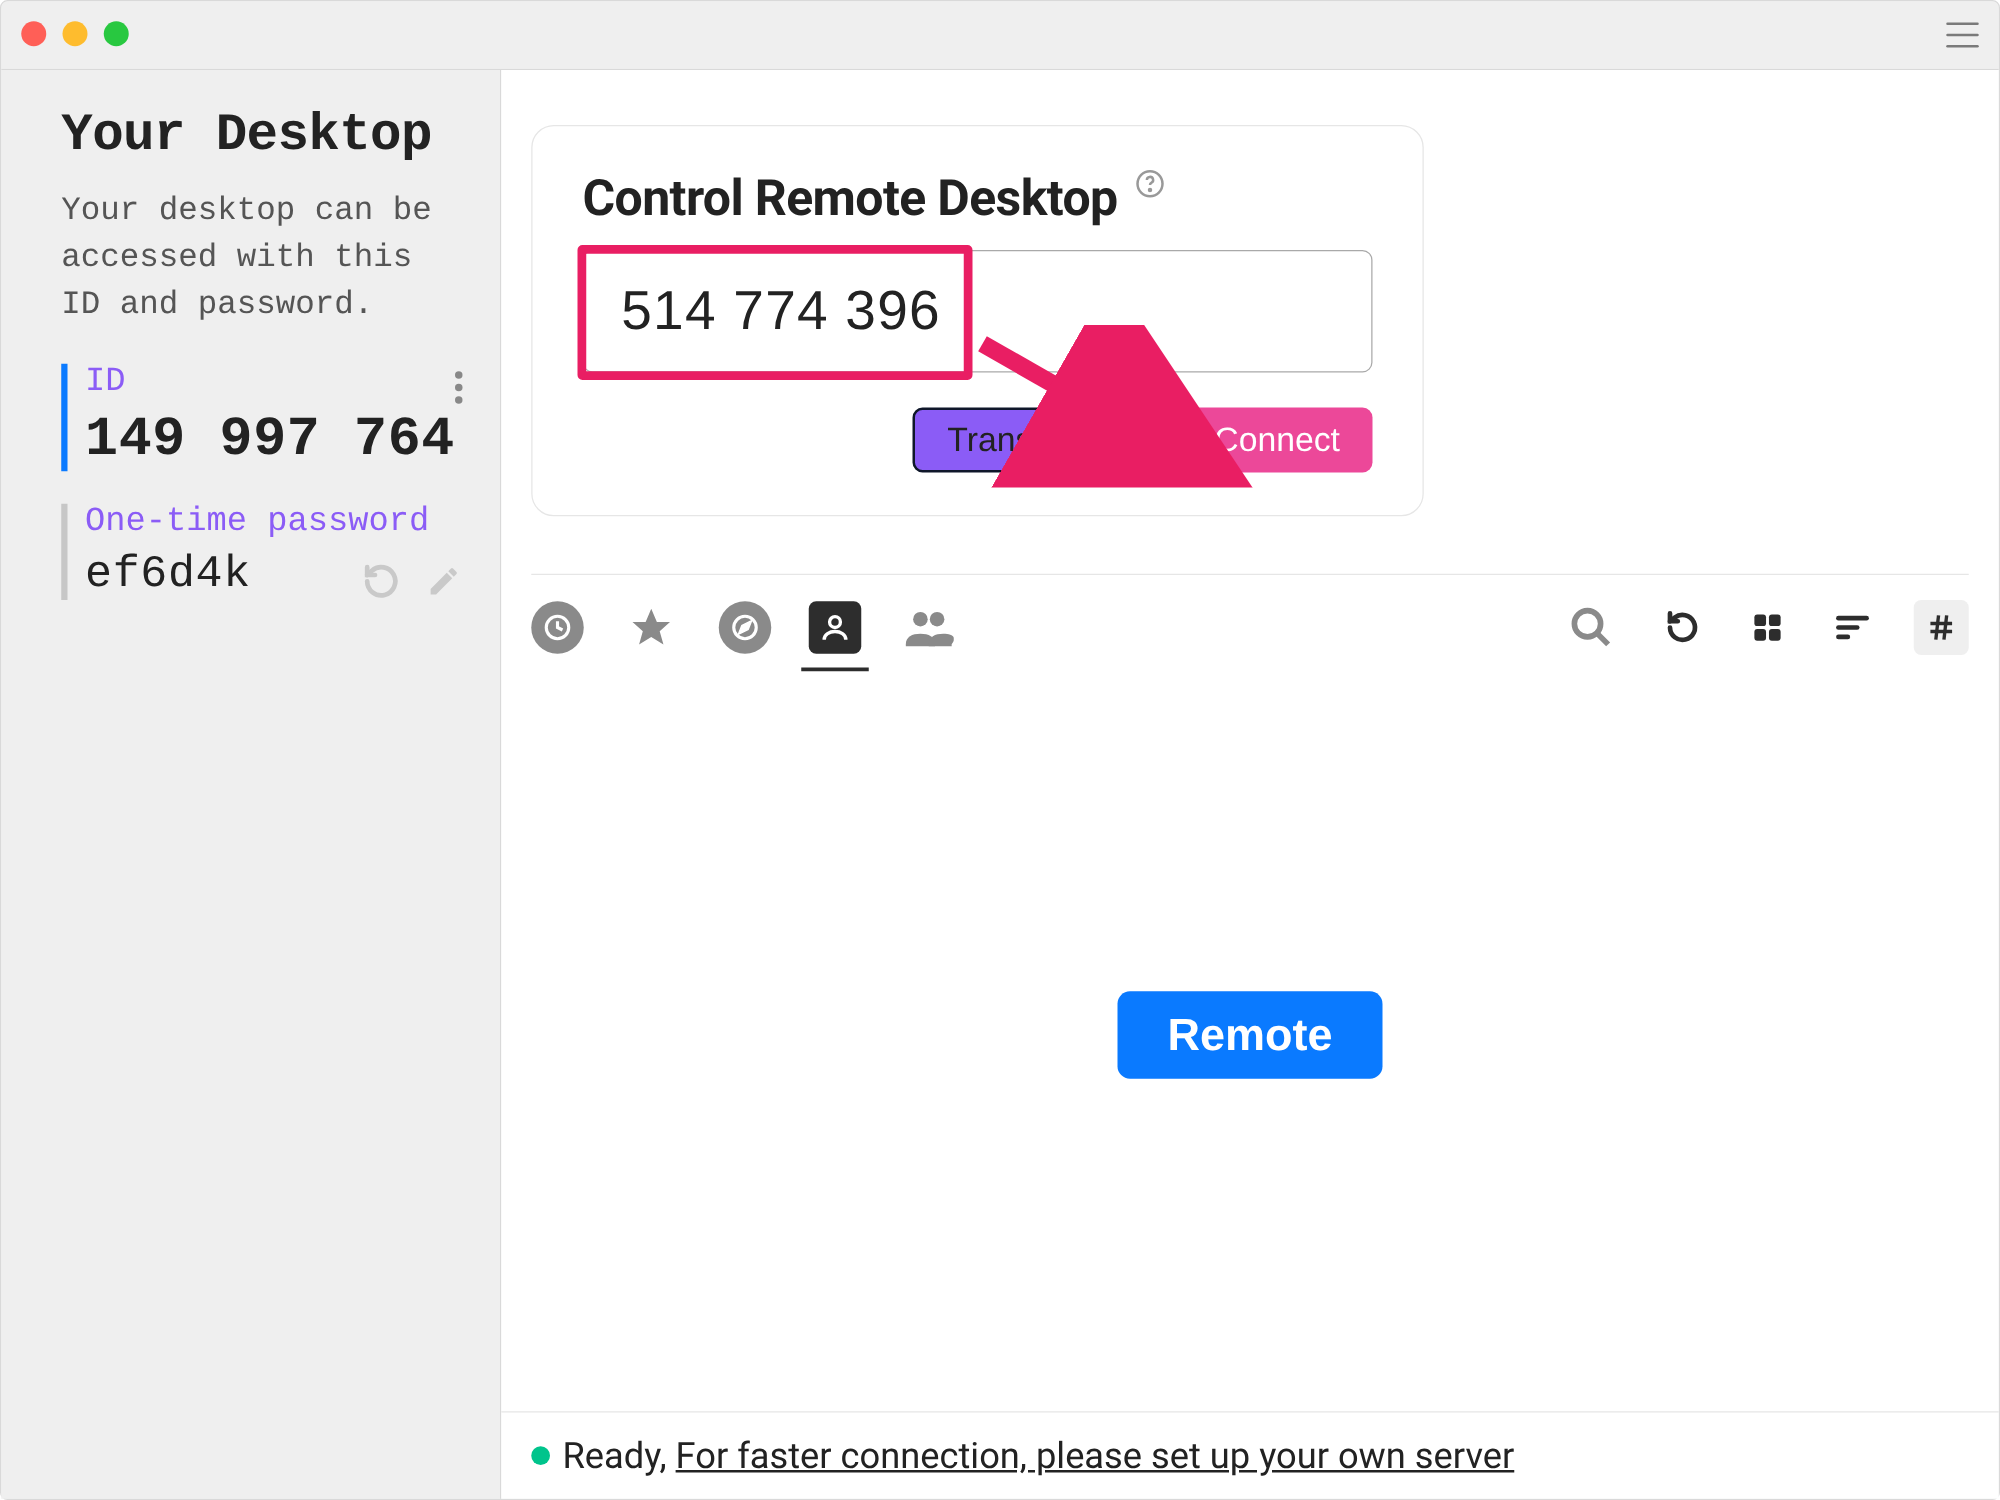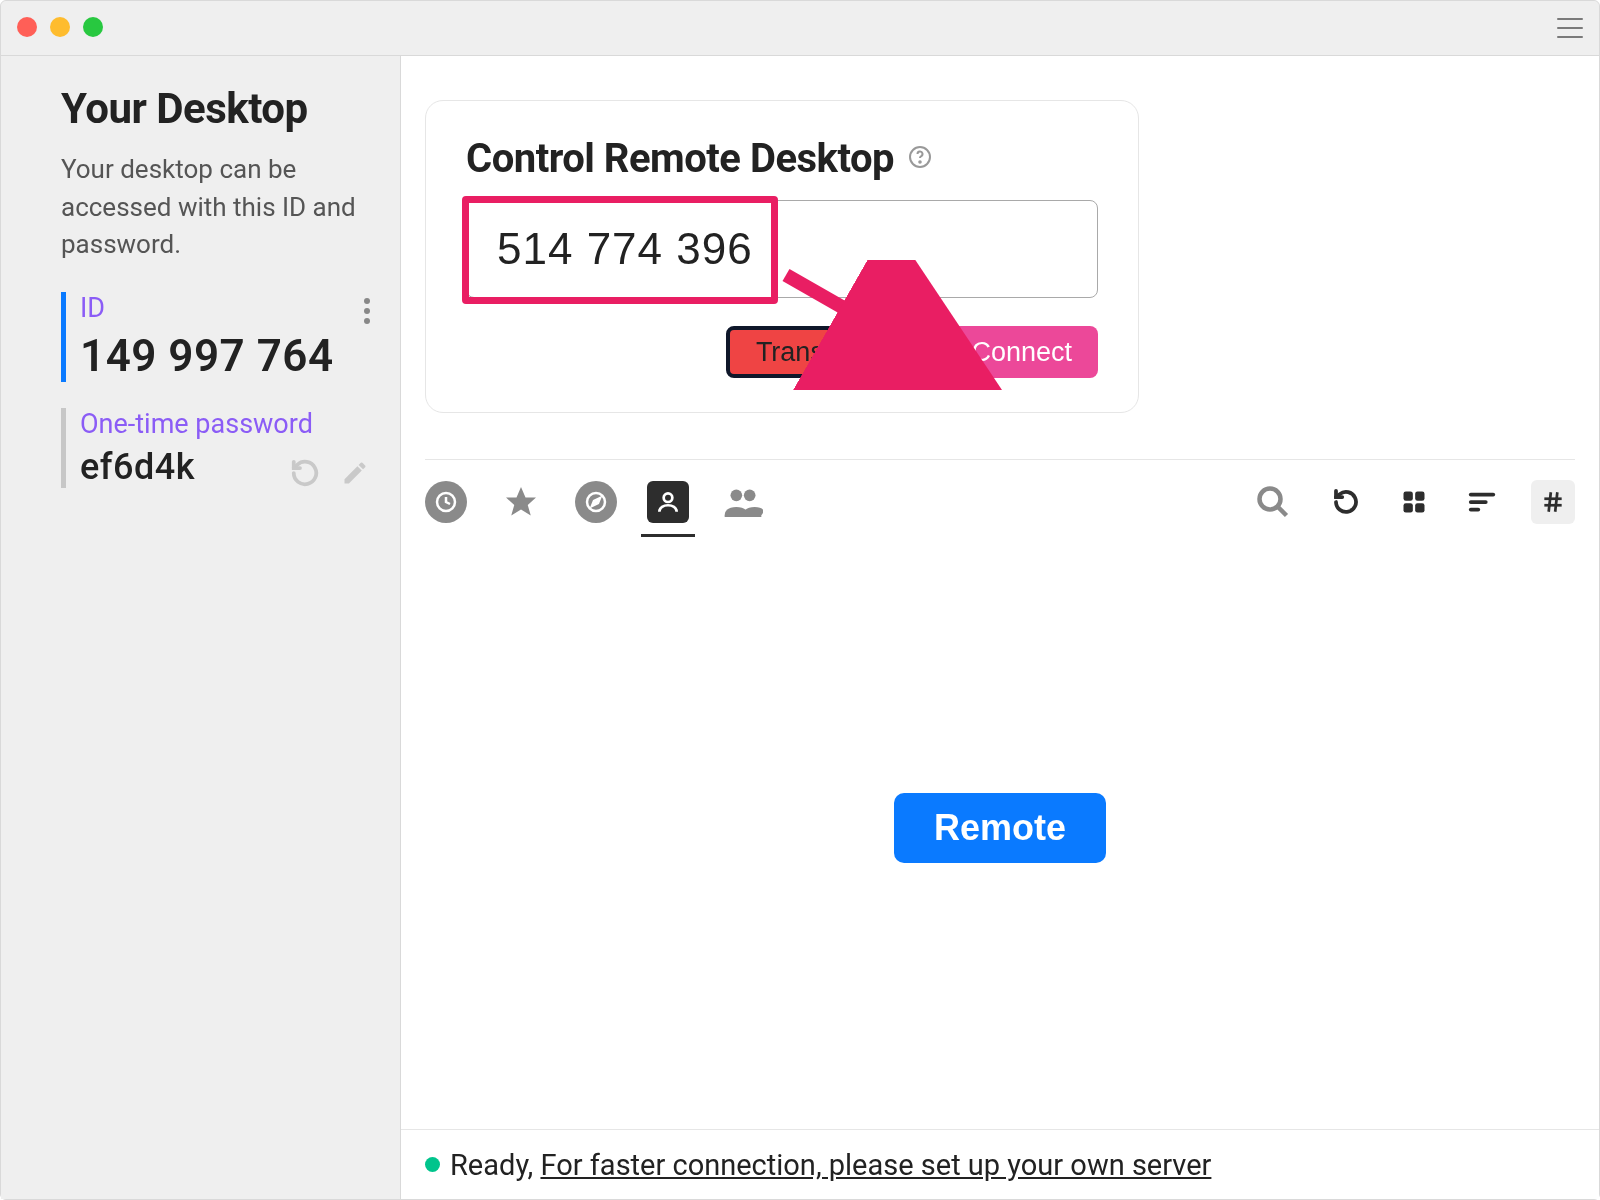--- a/index.html
+++ b/index.html
@@ -7,43 +7,43 @@
   .window { width: 1600px; height: 1200px; display: flex; flex-direction: column; background: #efefef; border: 1px solid #d9d9d9; border-radius: 6px; }
   .titlebar { height: 55px; display: flex; align-items: center; justify-content: space-between; padding: 0 16px; background: #efefef; border-bottom: 1px solid #d9d9d9; border-top-left-radius: 6px; border-top-right-radius: 6px; }
   .traffic-lights { display: flex; gap: 13px; align-items: center; margin-top: -2px; }
   .tl { width: 20px; height: 20px; border-radius: 50%; }
   .tl.red { background: #ff5f57; }
   .tl.yellow { background: #febc2e; }
   .tl.green { background: #28c840; }
   .hamburger { width: 26px; height: 20px; display: flex; flex-direction: column; justify-content: space-between; cursor: pointer; color: #777; }
   .hamburger span { display: block; height: 2px; background: #7a7a7a; border-radius: 1px; }
   .body { flex: 1; display: flex; min-height: 0; }
-  .sidebar { width: 400px; min-width: 400px; background: #efefef; border-right: 1px solid #d9d9d9; padding: 28px 30px 0 60px; }
+  .sidebar { width: 400px; min-width: 400px; background: #efefef; border-right: 1px solid #d9d9d9; padding: 28px 30px 0 48px; font-family: Liberation Mono, monospace; }
   .sidebar h1 { font-size: 42px; font-weight: 700; color: #222; margin-bottom: 18px; letter-spacing: -0.5px; }
   .sidebar-desc { font-size: 26px; line-height: 1.45; color: #555; margin-bottom: 28px; }
   .field { border-left: 5px solid #0a7aff; padding-left: 14px; margin-bottom: 26px; position: relative; }
   .field.gray { border-left-color: #c7c7c7; }
   .field-label { font-size: 27px; color: #8b5cf6; margin-bottom: 6px; }
   .field-value { font-size: 44px; font-weight: 600; color: #222; letter-spacing: 0.5px; }
   .field-value.pwd { font-size: 36px; font-weight: 500; }
   .kebab { position: absolute; right: 0; top: 2px; cursor: pointer; color: #777; font-size: 24px; }
   .kebab-dot { width: 6px; height: 6px; border-radius: 50%; background: #888; margin: 4px 0; }
   .pwd-actions { position: absolute; right: 0; bottom: 0; display: flex; gap: 20px; align-items: center; }
   .icon-wrap { width: 30px; height: 30px; display: flex; align-items: center; justify-content: center; color: #c9c9c9; cursor: pointer; }
   .main { flex: 1; background: #fff; display: flex; flex-direction: column; min-height: 0; padding-top: 44px; }
   .card { margin: 0 0 0 24px; width: 714px; border: 1px solid #e6e6e6; border-radius: 18px; padding: 34px 40px 34px 40px; }
-  .card-title-row { display: flex; align-items: center; gap: 14px; margin-bottom: 18px; }
+  .card-title-row { display: flex; align-items: flex-start; gap: 14px; margin-bottom: 18px; }
   .card-title { font-size: 40px; font-weight: 700; color: #222; letter-spacing: -0.5px; }
   .help-icon { width: 24px; height: 24px; color: #999; }
   .id-input-wrap { position: relative; }
   .id-input { width: 632px; height: 98px; border: 1px solid #a9a9a9; border-radius: 8px; font-size: 44px; padding: 0 30px; color: #222; letter-spacing: 1px; }
   .highlight-box { position: absolute; top: -4px; left: -4px; width: 316px; height: 108px; border: 7px solid #e91e63; border-radius: 4px; pointer-events: none; }
   .arrow-svg { position: absolute; top: 60px; left: 300px; width: 250px; height: 130px; pointer-events: none; }
   .btn-row { display: flex; gap: 18px; justify-content: flex-end; margin-top: 28px; width: 632px; }
-  .btn { height: 52px; padding: 0 26px; border-radius: 8px; font-size: 27px; font-weight: 500; cursor: pointer; border: 4px solid #0f172a; background: #ef4444; color: #222; }
+  .btn { height: 52px; padding: 0 26px; border-radius: 8px; font-size: 27px; font-weight: 500; cursor: pointer; border: 2px solid #0f172a; background: #8b5cf6; color: #222; }
   .btn.primary { background: #ec4899; color: #fff; border: none; }
   .tabbar { margin: 46px 24px 0 24px; border-top: 1px solid #e6e6e6; padding-top: 18px; display: flex; align-items: center; justify-content: space-between; }
   .tabs-left, .tabs-right { display: flex; align-items: center; gap: 30px; }
   .tab-icon { width: 48px; height: 48px; display: flex; align-items: center; justify-content: center; color: #8a8a8a; cursor: pointer; position: relative; }
   .tab-icon.small { width: 38px; height: 38px; }
   .tab-icon.circle { background: #8a8a8a; border-radius: 50%; color: #fff; width: 42px; height: 42px; }
   .tab-icon.square { background: #2d2d2d; border-radius: 6px; color: #fff; width: 42px; height: 42px; }
   .tab-icon.active::after { content: ""; position: absolute; left: -6px; right: -6px; bottom: -14px; height: 3px; background: #2d2d2d; }
   .tab-icon.small-bg { background: #efefef; border-radius: 6px; width: 44px; height: 44px; color: #2d2d2d; }
   .contacts-area { flex: 1; display: flex; align-items: center; justify-content: center; }

